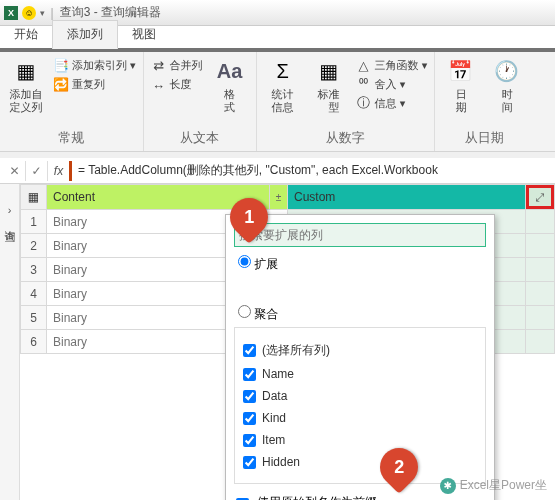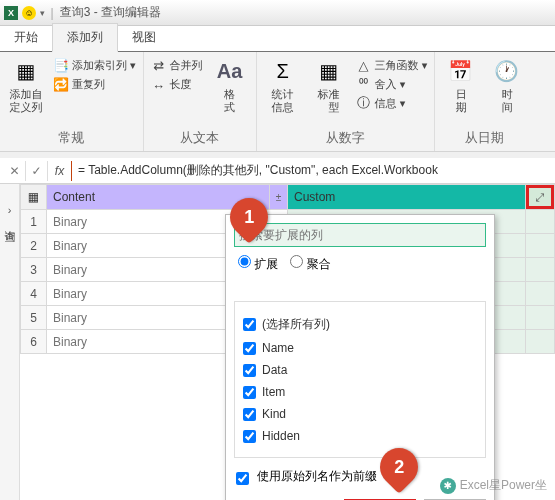--- a/index.html
+++ b/index.html
@@ -5,62 +5,62 @@
 * { margin: 0; padding: 0; box-sizing: border-box; font-family: "Microsoft YaHei", "Segoe UI", sans-serif; }
 body { width: 555px; height: 500px; background: #f0f0f0; overflow: hidden; font-size: 12px; position: relative; }
 
 .titlebar { height: 26px; background: linear-gradient(#fff, #e6e6e6); display: flex; align-items: center; padding: 0 4px; border-bottom: 1px solid #ccc; }
 .titlebar .excel-icon { width: 14px; height: 14px; background: #217346; color: #fff; font-size: 9px; font-weight: bold; display: flex; align-items: center; justify-content: center; margin-right: 4px; }
 .titlebar .smiley { width: 14px; height: 14px; background: #ffd700; border-radius: 50%; display: flex; align-items: center; justify-content: center; font-size: 9px; margin-right: 4px; }
 .titlebar .dd { font-size: 9px; color: #666; margin-right: 6px; }
 .titlebar .sep { color: #aaa; margin-right: 6px; }
 .titlebar .title { color: #555; }
 
-.tabs { height: 26px; background: #fff; display: flex; align-items: flex-end; border-bottom: 1px solid #737373; }
+.tabs { height: 26px; background: #fff; display: flex; align-items: flex-end; border-bottom: 4px solid #737373; }
 .tab { padding: 5px 14px; color: #444; cursor: pointer; }
 .tab.active { background: #f3f3f3; border: 1px solid #d4d4d4; border-bottom: 1px solid #f3f3f3; margin-bottom: -1px; }
 
 .ribbon { height: 100px; background: #f3f3f3; display: flex; border-bottom: 1px solid #d4d4d4; }
 .rgroup { border-right: 1px solid #ddd; display: flex; flex-direction: column; padding: 2px 4px; }
 .rgroup .controls { flex: 1; display: flex; align-items: flex-start; gap: 2px; }
 .rgroup .glabel { text-align: center; font-size: 13px; color: #666; padding: 2px 0; }
 .bigbtn { display: flex; flex-direction: column; align-items: center; width: 44px; padding: 2px; cursor: pointer; }
 .bigbtn .ic { width: 30px; height: 30px; display: flex; align-items: center; justify-content: center; font-size: 20px; }
 .bigbtn .lbl { font-size: 11px; color: #444; text-align: right; line-height: 1.2; margin-top: 2px; }
 .smallbtns { display: flex; flex-direction: column; gap: 1px; padding-top: 2px; }
 .smallbtn { display: flex; align-items: center; gap: 3px; padding: 1px 3px; cursor: pointer; font-size: 11px; color: #444; white-space: nowrap; }
 .smallbtn .si { width: 16px; height: 16px; display: inline-flex; align-items: center; justify-content: center; font-size: 13px; }
 
 .formulabar { height: 26px; background: #fff; display: flex; align-items: center; border-bottom: 1px solid #d4d4d4; padding: 0 4px; margin-top: 6px; }
 .formulabar .xbtn, .formulabar .chkbtn { width: 22px; text-align: center; color: #777; border-right: 1px solid #ddd; padding: 3px 0; cursor: pointer; }
-.formulabar .fx { width: 24px; text-align: center; font-style: italic; color: #555; border-right: 1px solid #c2410c; padding: 3px 0; }
+.formulabar .fx { width: 24px; text-align: center; font-style: italic; color: #555; border-right: 3px solid #c2410c; padding: 3px 0; }
 .formulabar .formula { flex: 1; padding: 0 6px; color: #333; white-space: nowrap; overflow: hidden; }
 
 .content { display: flex; height: calc(500px - 26px - 26px - 100px - 26px - 6px); background: #fff; }
 .sidepanel { width: 20px; background: #f5f5f5; border-right: 1px solid #ddd; display: flex; flex-direction: column; align-items: center; padding-top: 20px; }
 .sidepanel .tog { font-size: 11px; color: #555; }
 .sidepanel .vlabel { writing-mode: vertical-rl; font-size: 11px; color: #555; margin-top: 6px; }
 
 .grid { flex: 1; position: relative; }
 table { border-collapse: collapse; width: 100%; }
 th, td { border: 1px solid #d9d9d9; padding: 4px 6px; font-size: 12px; text-align: left; height: 24px; }
-th { background: #c4b5fd; color: #333; font-weight: normal; position: relative; }
+th { background: #bef264; color: #333; font-weight: normal; position: relative; }
 th.corner { width: 26px; background: #f0f0f0; text-align: center; }
 th.rownum { width: 26px; text-align: center; background: #f7f7f7; color: #555; }
 th .hdrop { position: absolute; right: 0; top: 0; bottom: 0; width: 18px; border-left: 1px solid #d9d9d9; display: flex; align-items: center; justify-content: center; color: #666; font-size: 10px; cursor: pointer; }
 td.link { color: #737373; cursor: pointer; }
 th.custom-col { background: #14b8a6; }
 td.sel { background: #e6f2ea; }
 
 .expand-th { width: 28px; background: #d4ead9; padding: 0; }
 .expand-box { border: 3px solid #d22; width: 28px; height: 24px; display: flex; align-items: center; justify-content: center; color: #555; font-size: 11px; cursor: pointer; }
 
 .popup { position: absolute; top: 30px; left: 205px; width: 270px; background: #fff; border: 1px solid #bbb; box-shadow: 2px 2px 6px rgba(0,0,0,.25); padding: 8px; }
 .popup input[type=text] { width: 100%; padding: 4px; border: 1px solid #3b8; background: #eaf5ee; color: #888; font-size: 12px; margin-bottom: 8px; }
-.popup .radios { display: flex; gap: 12px; margin-bottom: 28px; padding-left: 4px; }
+.popup .radios { display: flex; gap: 32px; margin-bottom: 4px; padding-left: 4px; flex-direction: column; }
 .popup .checklist { border: 1px solid #ddd; padding: 10px 8px; margin-bottom: 10px; }
 .popup .checklist label { display: flex; align-items: center; gap: 6px; padding: 4px 0; font-size: 12px; color: #333; }
 .popup .prefix { display: flex; align-items: flex-end; gap: 8px; margin: 6px 0 14px 2px; font-size: 12px; }
 .popup .btns { display: flex; justify-content: flex-end; gap: 8px; }
 .popup button { padding: 5px 18px; background: #f4f4f4; border: 1px solid #bbb; cursor: pointer; font-size: 12px; }
 .popup .okwrap { border: 3px solid #d22; padding: 2px; }
 
 .callout { position: absolute; width: 38px; height: 38px; background: #d8462e; border-radius: 50% 50% 50% 4px; transform: rotate(-45deg); display: flex; align-items: center; justify-content: center; box-shadow: 1px 1px 3px rgba(0,0,0,.3); }
 .callout span { transform: rotate(45deg); color: #fff; font-size: 18px; font-weight: bold; }
 .c1 { top: 198px; left: 230px; }
@@ -257,25 +257,25 @@
         <label>
             <input type="checkbox" checked="" style=""> 
             <span>Name</span>
           </label>
         <label>
             <input type="checkbox" checked="" style=""> 
             <span>Data</span>
           </label>
         <label>
             <input type="checkbox" checked="" style=""> 
+            <span>Kind</span>
+          </label>
+        <label>
+            <input type="checkbox" checked="" style=""> 
             <span>Item</span>
-          </label>
-        <label>
-            <input type="checkbox" checked="" style=""> 
-            <span>Kind</span>
           </label>
         <label>
             <input type="checkbox" checked="" style=""> 
             <span>Hidden</span>
           </label>
       </div>
       <label class="prefix">
           <input type="checkbox" checked="" style=""> 
           <span>使用原始列名作为前缀</span>
         </label>

